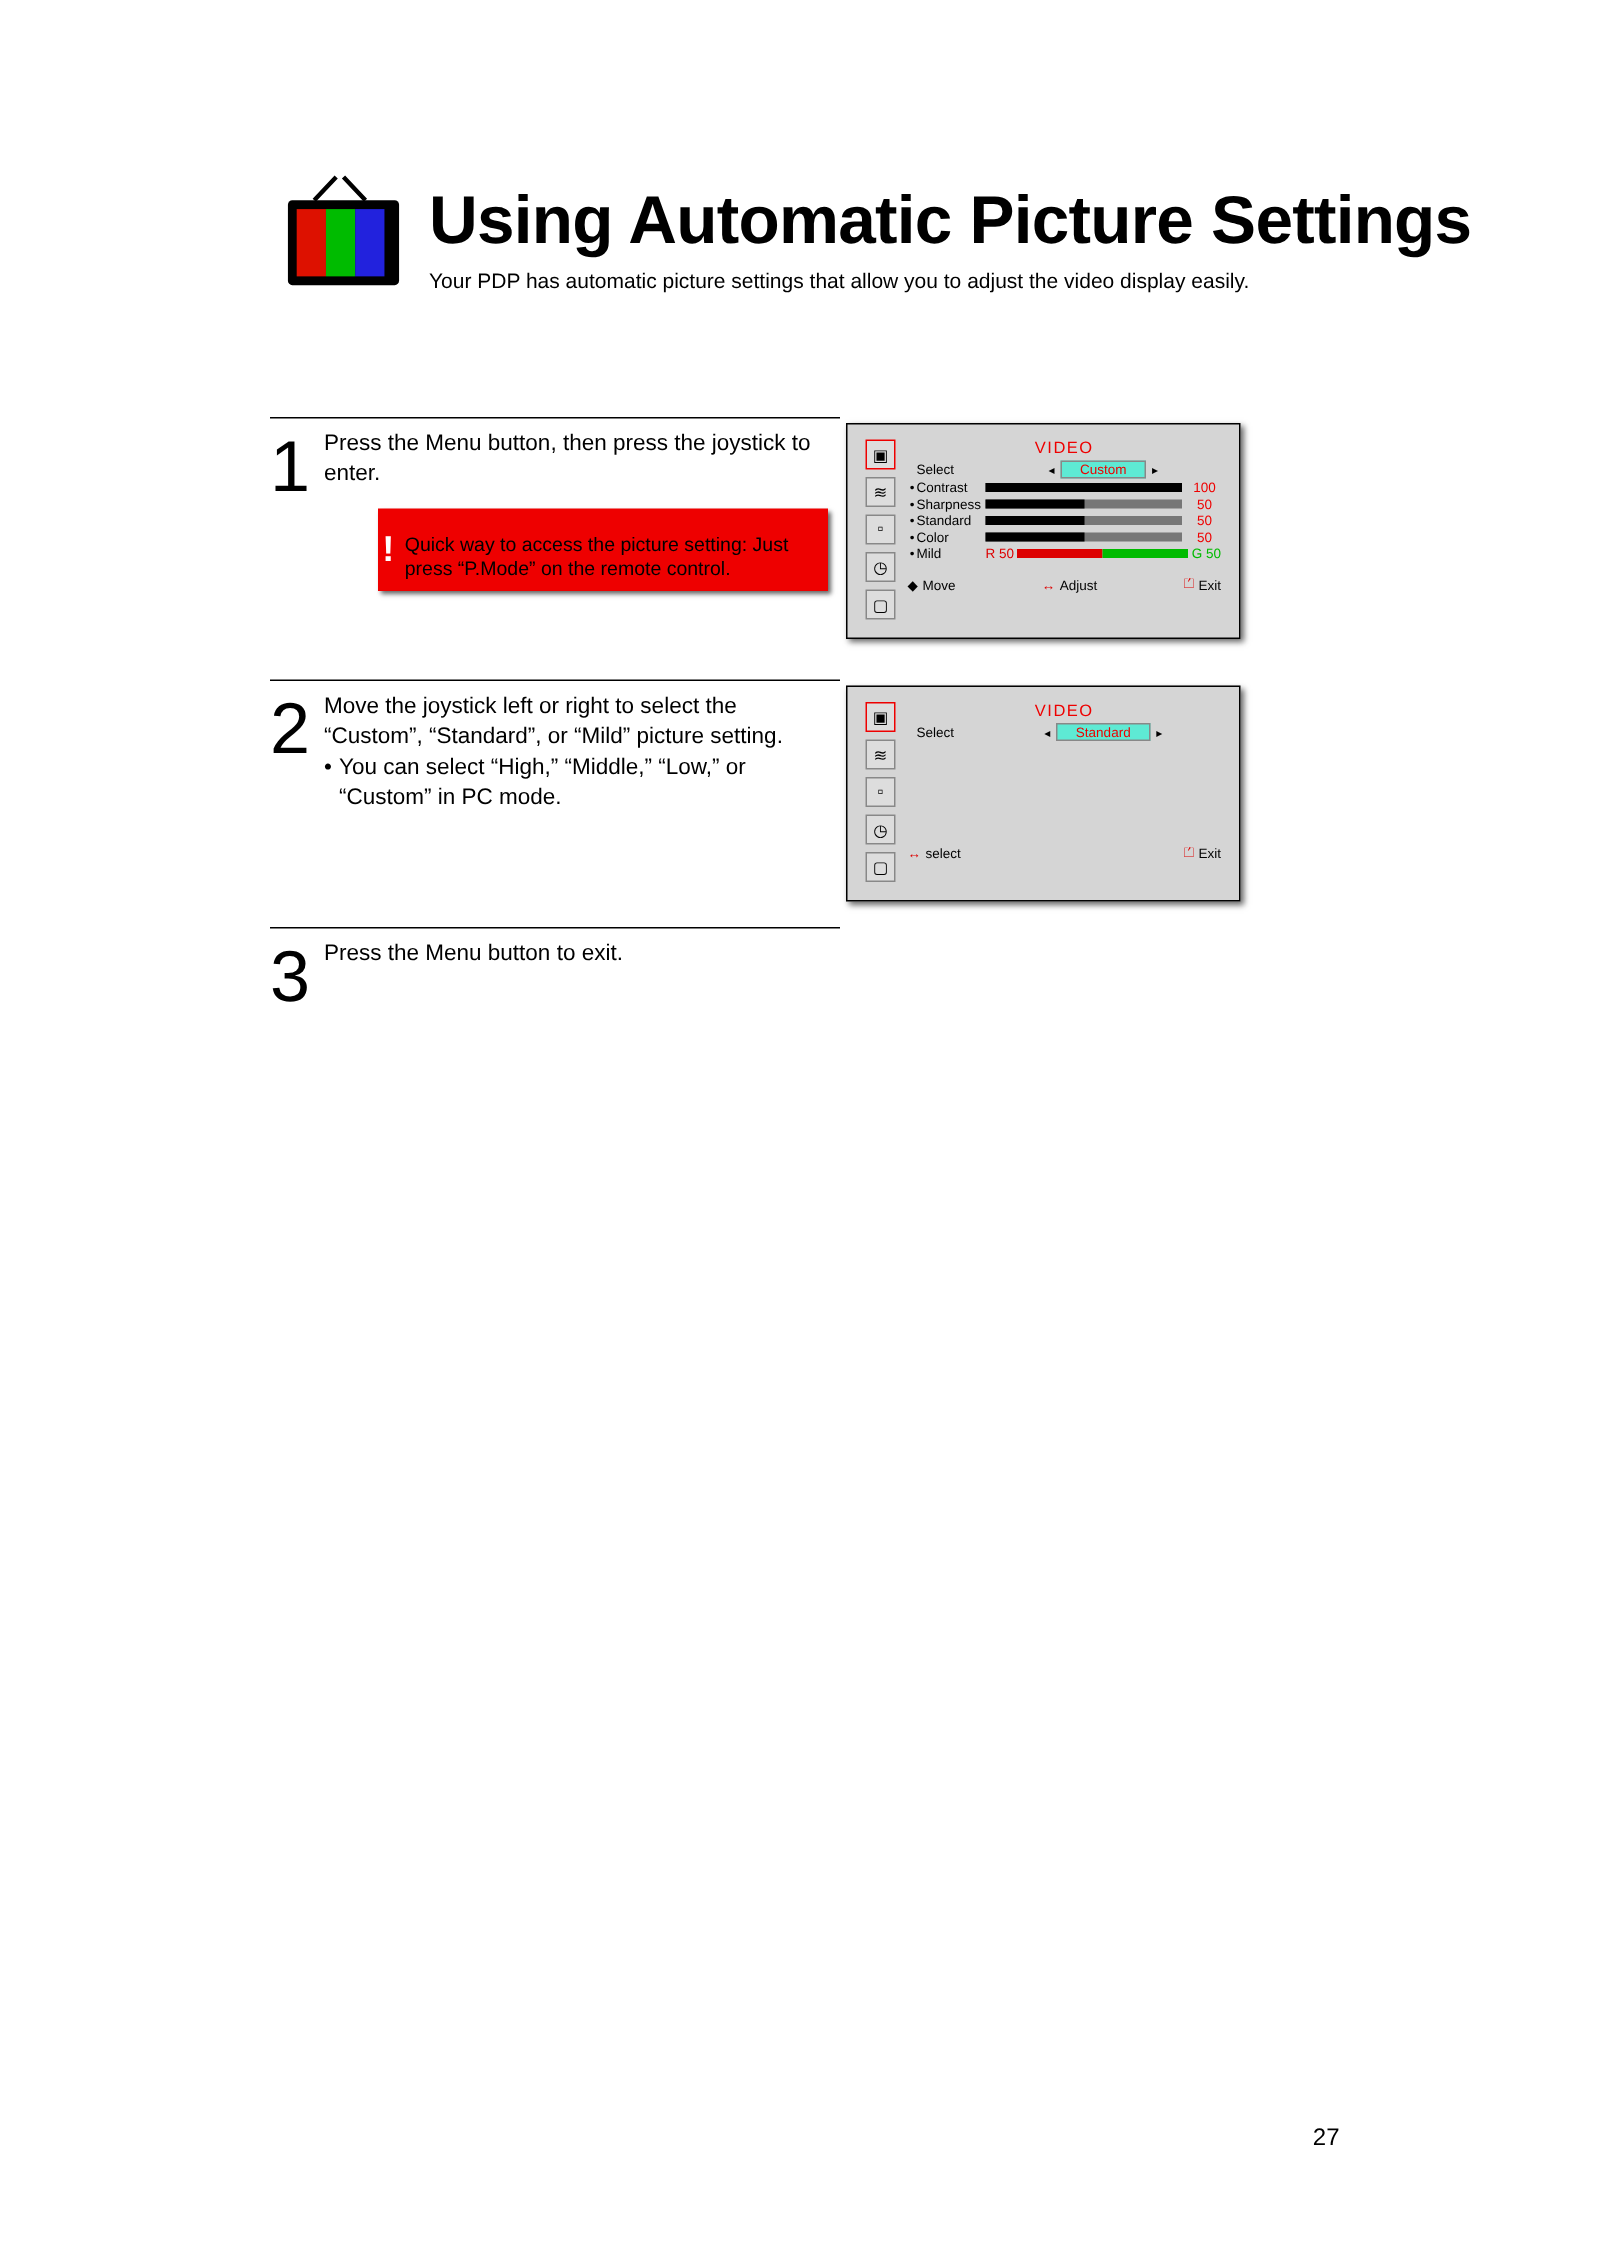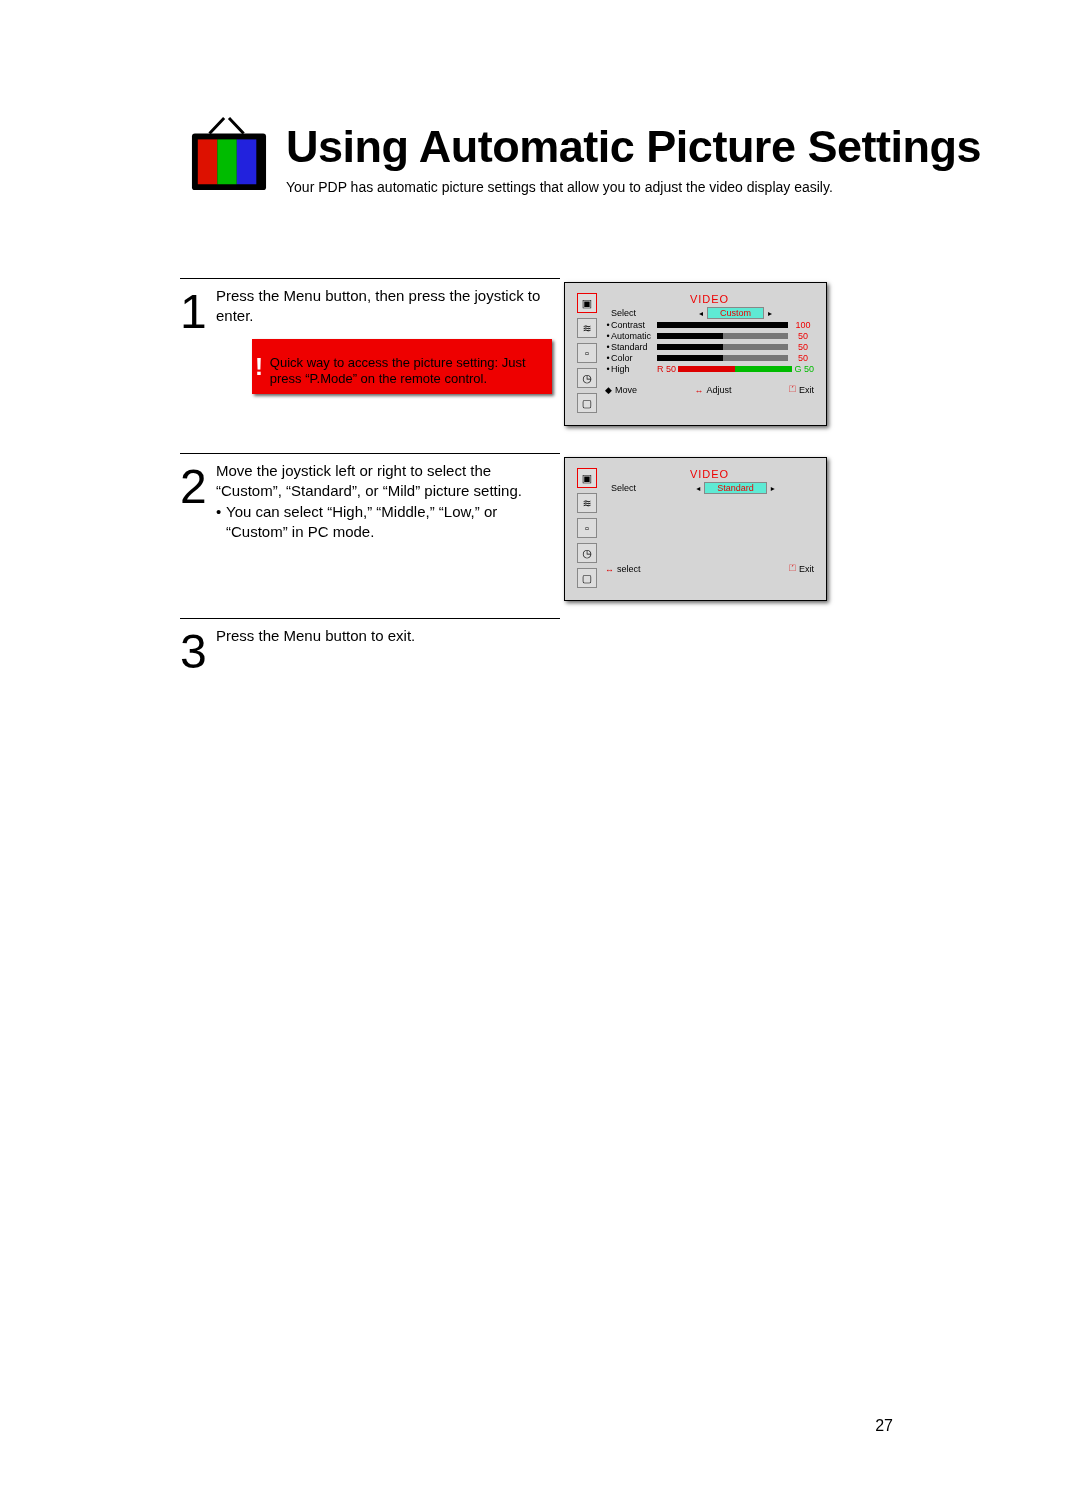--- a/index.html
+++ b/index.html
@@ -112,21 +112,21 @@
               <div class="osd-row">
                 <span class="dot">•</span>
                   <span class="lbl">Contrast</span>
                 <span class="bar-track">
                     <span class="bar-fill" style="width:100%"></span>
                   </span>
                 <span class="bar-val">100</span>
               </div>
               <div class="osd-row">
                 <span class="dot">•</span>
-                  <span class="lbl">Automatic</span>
+                  <span class="lbl">Sharpness</span>
                 <span class="bar-track">
                     <span class="bar-fill" style="width:50%"></span>
                   </span>
                 <span class="bar-val">50</span>
               </div>
               <div class="osd-row">
                 <span class="dot">•</span>
                   <span class="lbl">Standard</span>
                 <span class="bar-track">
                     <span class="bar-fill" style="width:50%"></span>
@@ -136,21 +136,21 @@
               <div class="osd-row">
                 <span class="dot">•</span>
                   <span class="lbl">Color</span>
                 <span class="bar-track">
                     <span class="bar-fill" style="width:50%"></span>
                   </span>
                 <span class="bar-val">50</span>
               </div>
               <div class="osd-row">
                 <span class="dot">•</span>
-                  <span class="lbl">High</span>
+                  <span class="lbl">Mild</span>
                 <span class="tint-bar">
                   <span style="color:#d00;margin-right:2px">R 50</span>
                   <span class="half r"></span>
                     <span class="half g"></span>
                   <span style="color:#0b0;margin-left:2px">G 50</span>
                 </span>
               </div>
               <div class="osd-foot">
                 <span>
                     <span class="sym blk">◆</span>

